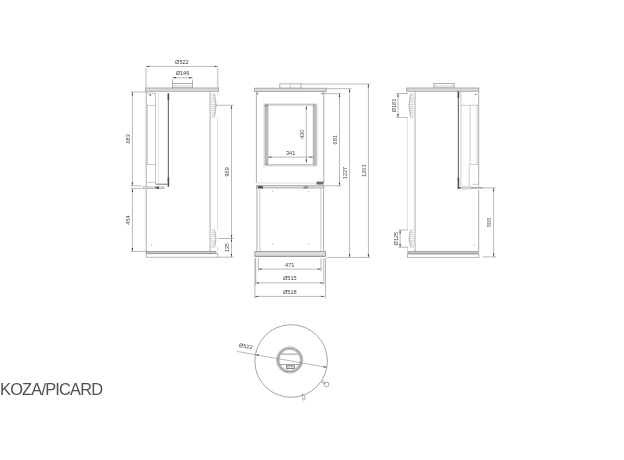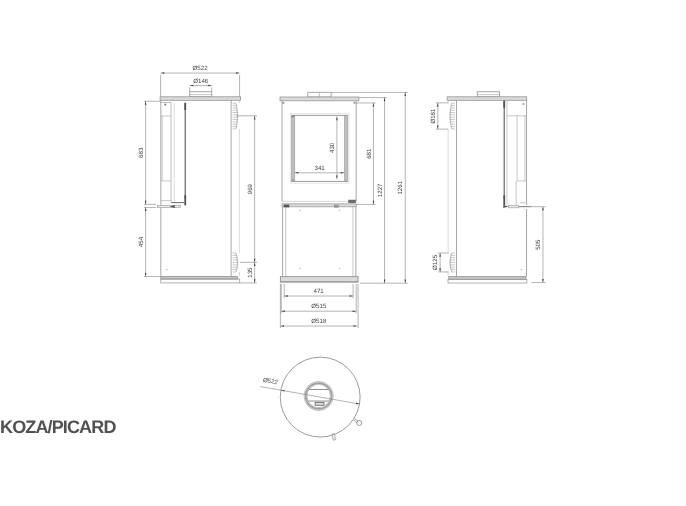--- a/index.html
+++ b/index.html
@@ -1,18 +1,18 @@
 <!DOCTYPE html>
 <html><head>
 <meta charset="utf-8">
 <style>
 html,body{margin:0;padding:0;background:#ffffff;width:624px;height:460px;overflow:hidden}
 body{filter:grayscale(1)}
 svg{display:block;font-family:"Liberation Sans",sans-serif}
-.brand{position:absolute;left:0px;top:380px;font-family:"Liberation Sans",sans-serif;font-size:16.4px;font-weight:700;color:#515151;letter-spacing:-0.8px}
+.brand{position:absolute;left:0px;top:380px;font-family:"Liberation Sans",sans-serif;font-size:16.4px;font-weight:400;color:#515151;letter-spacing:-0.8px}
 </style>
 </head>
 <body>
 <svg width="624" height="460" viewBox="0 0 624 460">
 <rect x="172.5" y="83.4" width="20.0" height="4.6" stroke="#9b9b9b" stroke-width="0.8" fill="none"></rect>
 <line x1="172.5" y1="86.0" x2="192.5" y2="86.0" stroke="#9b9b9b" stroke-width="0.5"></line>
 <rect x="145.6" y="88.0" width="73.0" height="3.2" fill="#dcdcdc" stroke="#9a9a9a" stroke-width="0.8"></rect>
 <line x1="149.4" y1="88.5" x2="149.4" y2="90.7" stroke="#d2d2d2" stroke-width="0.5"></line>
 <line x1="153.2" y1="88.5" x2="153.2" y2="90.7" stroke="#d2d2d2" stroke-width="0.5"></line>
 <line x1="157.0" y1="88.5" x2="157.0" y2="90.7" stroke="#d2d2d2" stroke-width="0.5"></line>

